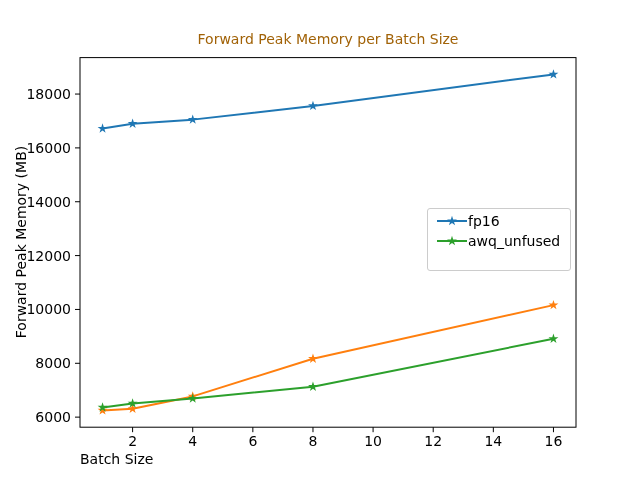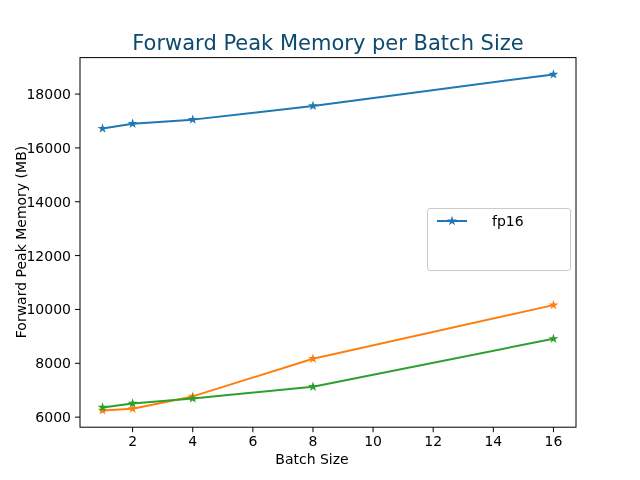--- a/index.html
+++ b/index.html
@@ -12,30 +12,30 @@
     color: #000000;
     overflow: hidden;
   }
   #plot { position: absolute; left: 0; top: 0; }
   .title {
     position: absolute;
     left: 80px;
     top: 31px;
     width: 496px;
     text-align: center;
-    font-size: 21px;
-    color: #0c4a6e;
+    font-size: 14px;
+    color: #a16207;
     white-space: nowrap;
   }
   .xlabel {
     position: absolute;
-    left: 64px;
+    left: 80px;
     top: 451px;
     width: 496px;
-    text-align: center;
+    text-align: left;
     font-size: 14px;
     color: #000000;
     white-space: nowrap;
   }
   .ylabel {
     position: absolute;
     left: 21px;
     top: 242px;
     transform: translate(-50%, -50%) rotate(-90deg);
     font-size: 14px;
@@ -52,21 +52,21 @@
     background: rgba(255, 255, 255, 0.85);
     border: 1px solid #cccccc;
     border-radius: 3px;
     padding: 2px 0 0 8px;
     font-size: 14px;
   }
   .legend-row {
     display: flex;
     align-items: center;
     height: 20px;
-    gap: 24px;
+    gap: 0;
   }
   .legend-row span { white-space: nowrap; }
 </style>
 </head>
 <body>
 
 <div id="figure">
   <svg id="plot" width="640" height="480">
       <g>
         <line x1="132.60606060606062" y1="427.2" x2="132.60606060606062" y2="432.2" stroke="#000000" stroke-width="1"></line>
@@ -134,14 +134,21 @@
   <div class="ylabel">Forward Peak Memory (MB)</div>
 
   <div class="legend">
     <div class="legend-row">
       <svg class="legend-sample" width="32" height="14">
           <line x1="1" y1="7" x2="31" y2="7" stroke="#1f77b4" stroke-width="2"></line>
           <path d="M16.00,1.80L17.17,5.39L20.95,5.39L17.89,7.61L19.06,11.21L16.00,8.99L12.94,11.21L14.11,7.61L11.05,5.39L14.83,5.39Z" fill="#1f77b4"></path>
         </svg>
       <span>fp16</span>
     </div>
+    <div class="legend-row">
+      <svg class="legend-sample" width="32" height="14">
+          <line x1="1" y1="7" x2="31" y2="7" stroke="#2ca02c" stroke-width="2"></line>
+          <path d="M16.00,1.80L17.17,5.39L20.95,5.39L17.89,7.61L19.06,11.21L16.00,8.99L12.94,11.21L14.11,7.61L11.05,5.39L14.83,5.39Z" fill="#2ca02c"></path>
+        </svg>
+      <span>awq_unfused</span>
+    </div>
   </div>
 </div>
 
 </body></html>

